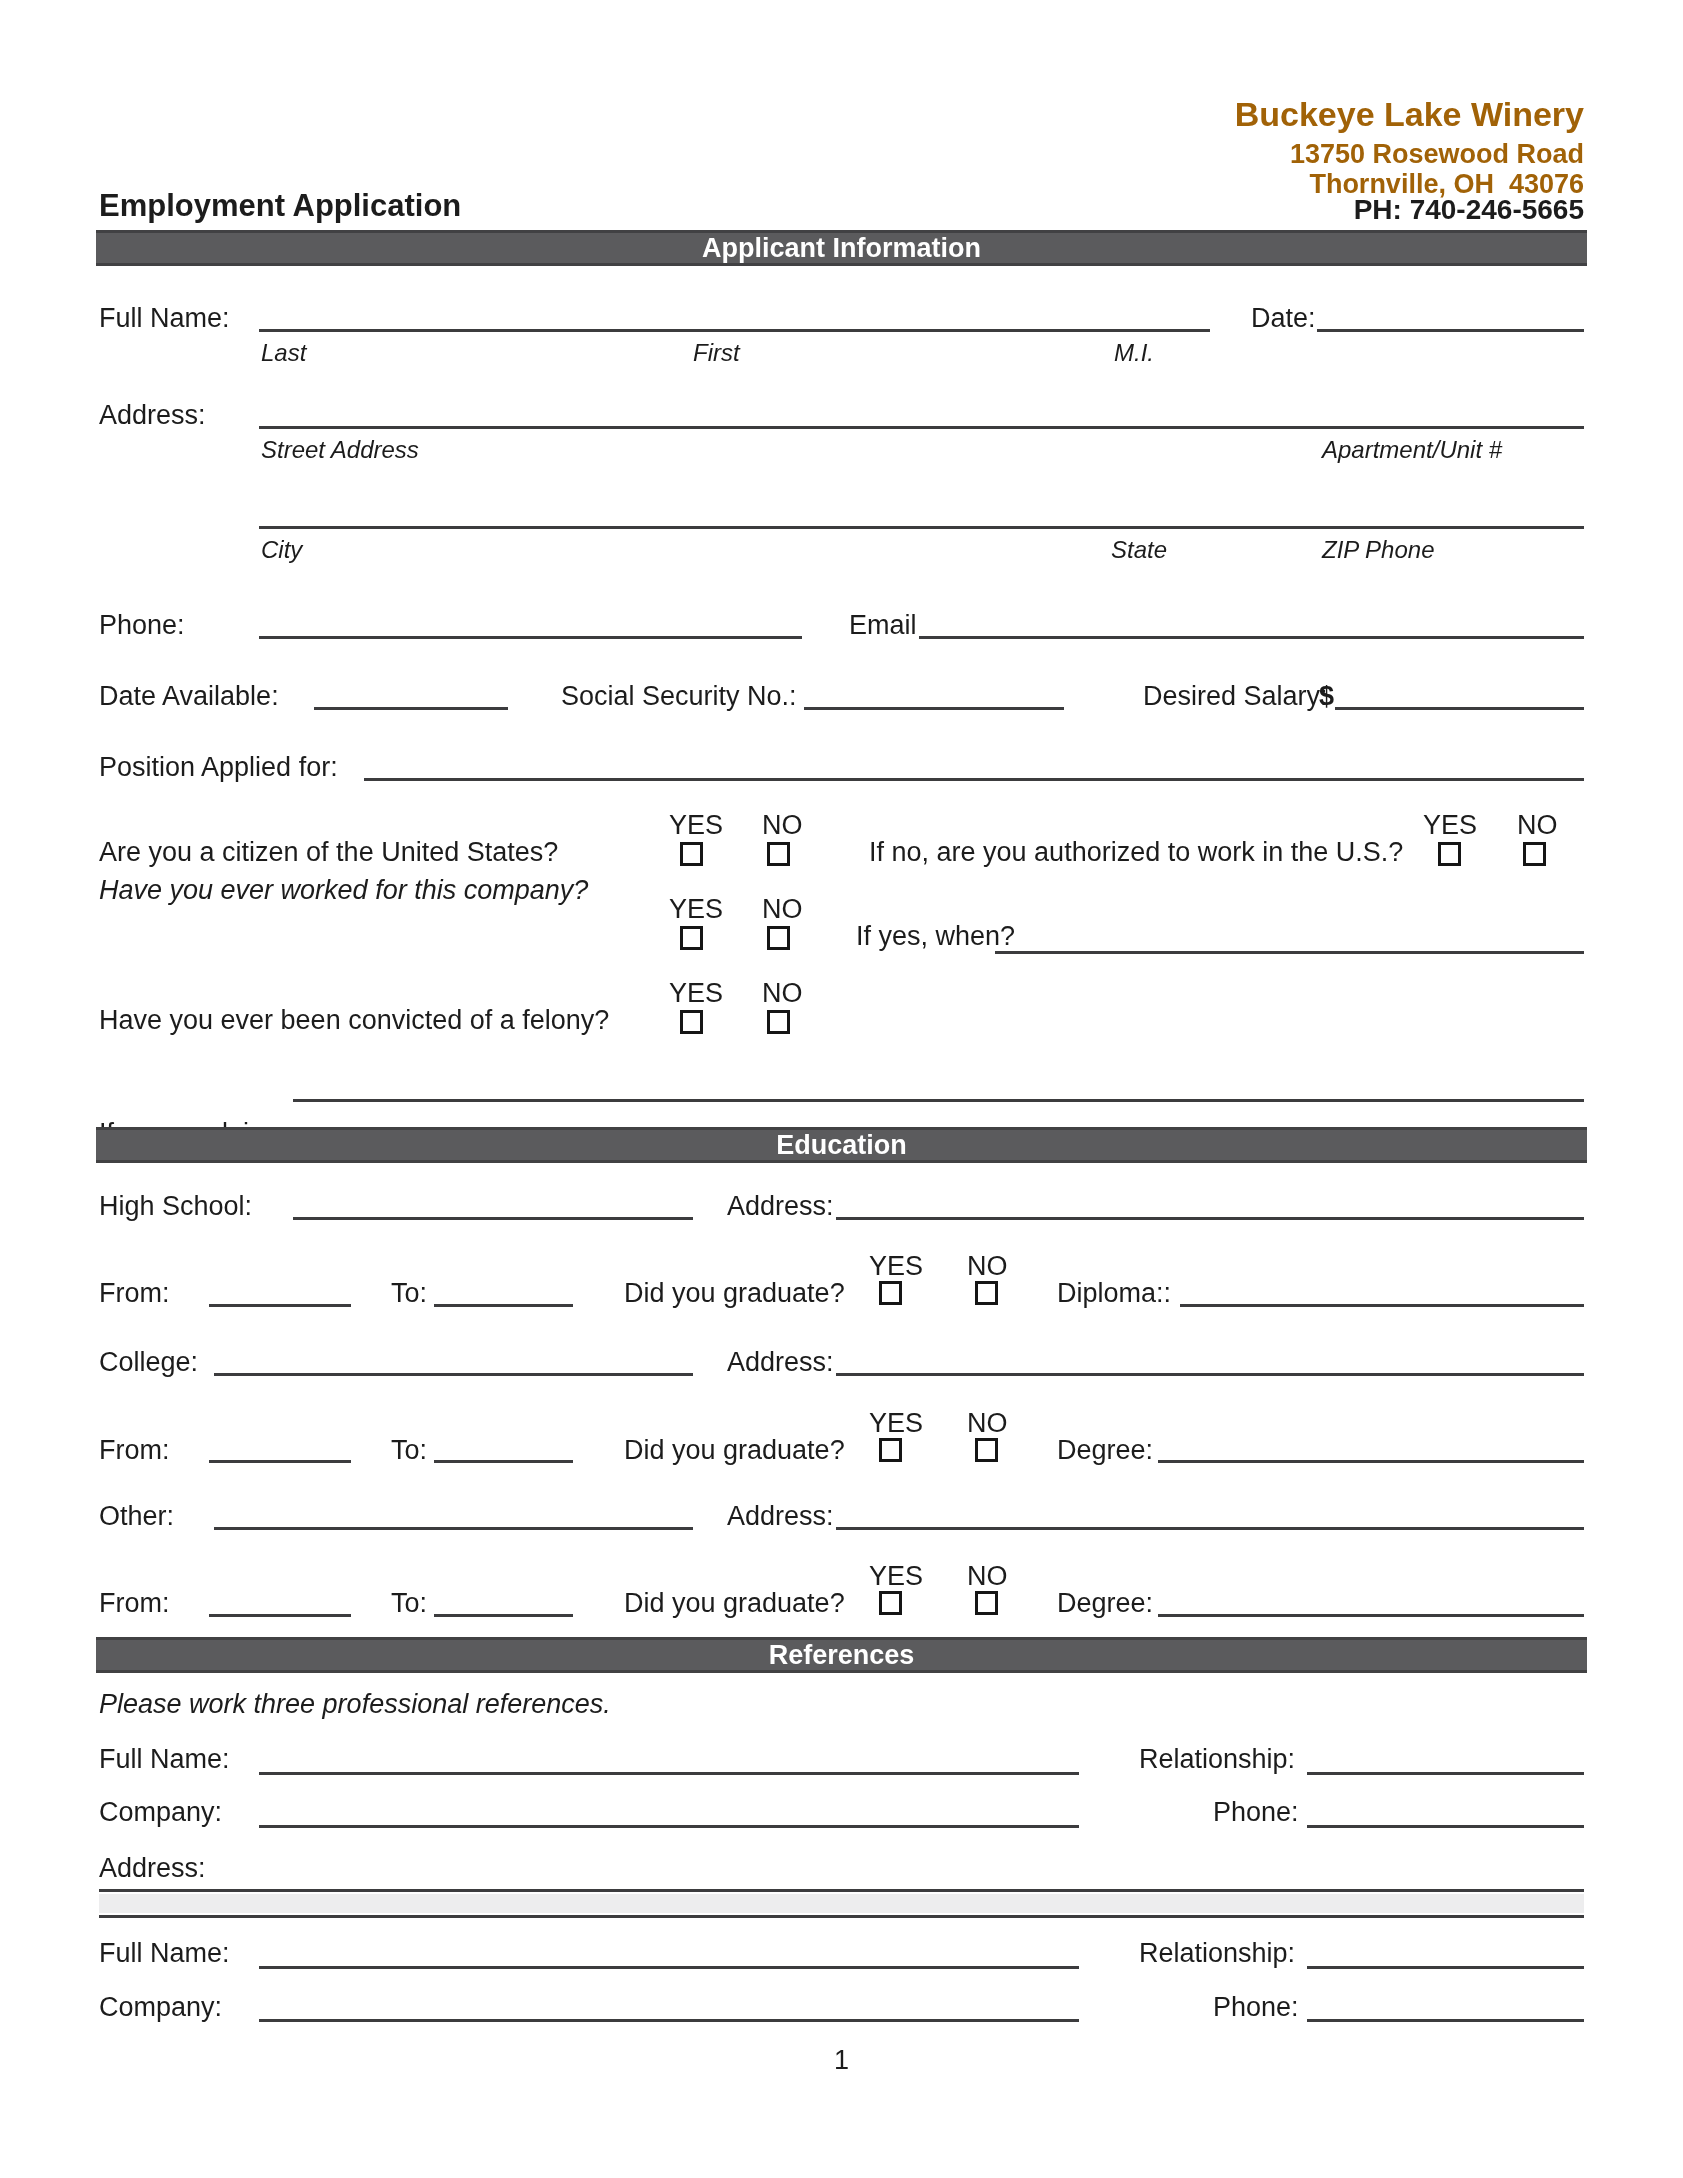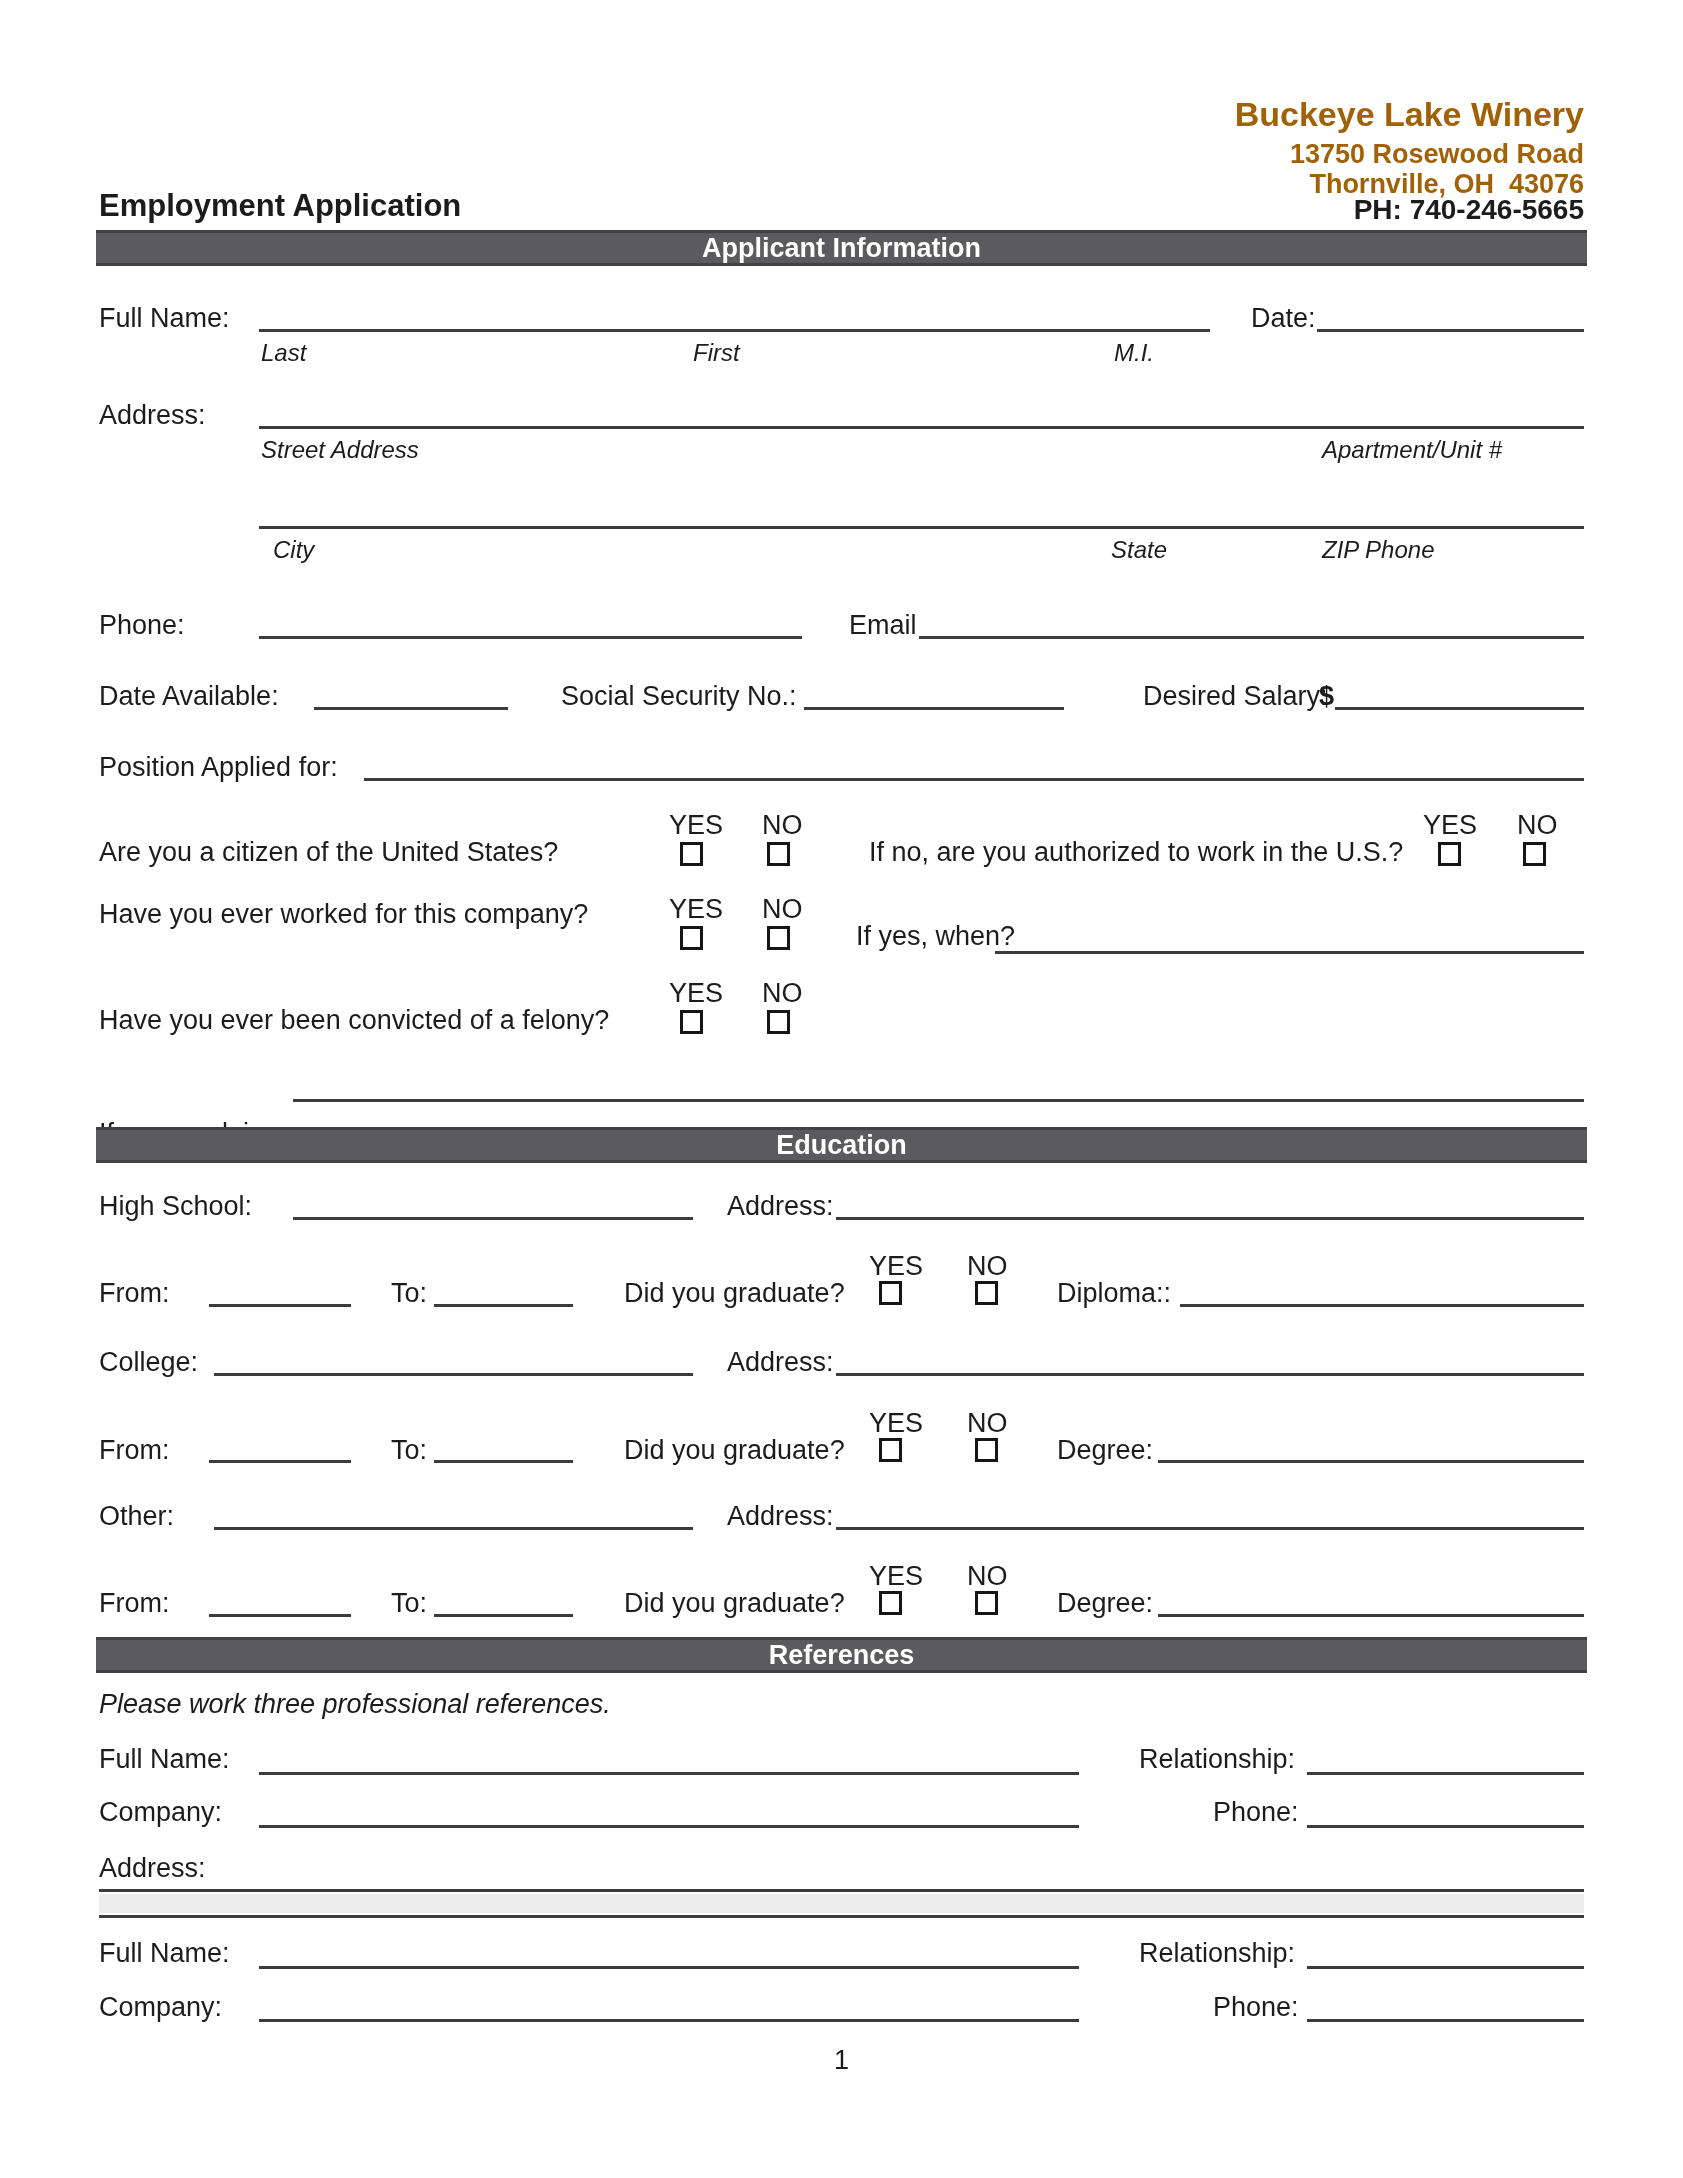--- a/index.html
+++ b/index.html
@@ -38,21 +38,21 @@
   <div class="hint" style="left:261px;top:339px;">Last</div>
   <div class="hint" style="left:693px;top:339px;">First</div>
   <div class="hint" style="left:1114px;top:339px;">M.I.</div>
 
   <div class="t" style="left:99px;top:400px;">Address:</div>
   <div class="line" style="left:259px;top:426px;width:1325px;"></div>
   <div class="hint" style="left:261px;top:436px;">Street Address</div>
   <div class="hint" style="left:1322px;top:436px;">Apartment/Unit #</div>
 
   <div class="line" style="left:259px;top:526px;width:1325px;"></div>
-  <div class="hint" style="left:261px;top:536px;margin-left:12px;">City</div>
+  <div class="hint" style="left:261px;top:536px;">City</div>
   <div class="hint" style="left:1111px;top:536px;">State</div>
   <div class="hint" style="left:1322px;top:536px;">ZIP Phone</div>
 
   <div class="t" style="left:99px;top:610px;">Phone:</div>
   <div class="line" style="left:259px;top:636px;width:543px;"></div>
   <div class="t" style="left:849px;top:610px;">Email</div>
   <div class="line" style="left:919px;top:636px;width:665px;"></div>
 
   <div class="t" style="left:99px;top:681px;">Date Available:</div>
   <div class="line" style="left:314px;top:707px;width:194px;"></div>
@@ -71,21 +71,21 @@
   <div class="cb" style="left:680px;top:842px;"></div>
   <div class="cb" style="left:767px;top:842px;"></div>
   <div class="t" style="left:869px;top:837px;">If no, are you authorized to work in the U.S.?</div>
   <div class="t" style="left:1423px;top:810px;">YES</div>
   <div class="t" style="left:1517px;top:810px;">NO</div>
   <div class="cb" style="left:1438px;top:842px;"></div>
   <div class="cb" style="left:1523px;top:842px;"></div>
 
   <div class="t" style="left:669px;top:894px;">YES</div>
   <div class="t" style="left:762px;top:894px;">NO</div>
-  <div class="t" style="left:99px;top:899px;">Have you ever worked for this company?</div>
+  <div class="t" style="left:99px;top:875px;font-style:italic;">Have you ever worked for this company?</div>
   <div class="cb" style="left:680px;top:926px;"></div>
   <div class="cb" style="left:767px;top:926px;"></div>
   <div class="t" style="left:856px;top:921px;">If yes, when?</div>
   <div class="line" style="left:995px;top:951px;width:589px;"></div>
 
   <div class="t" style="left:669px;top:978px;">YES</div>
   <div class="t" style="left:762px;top:978px;">NO</div>
   <div class="t" style="left:99px;top:1005px;">Have you ever been convicted of a felony?</div>
   <div class="cb" style="left:680px;top:1010px;"></div>
   <div class="cb" style="left:767px;top:1010px;"></div>

